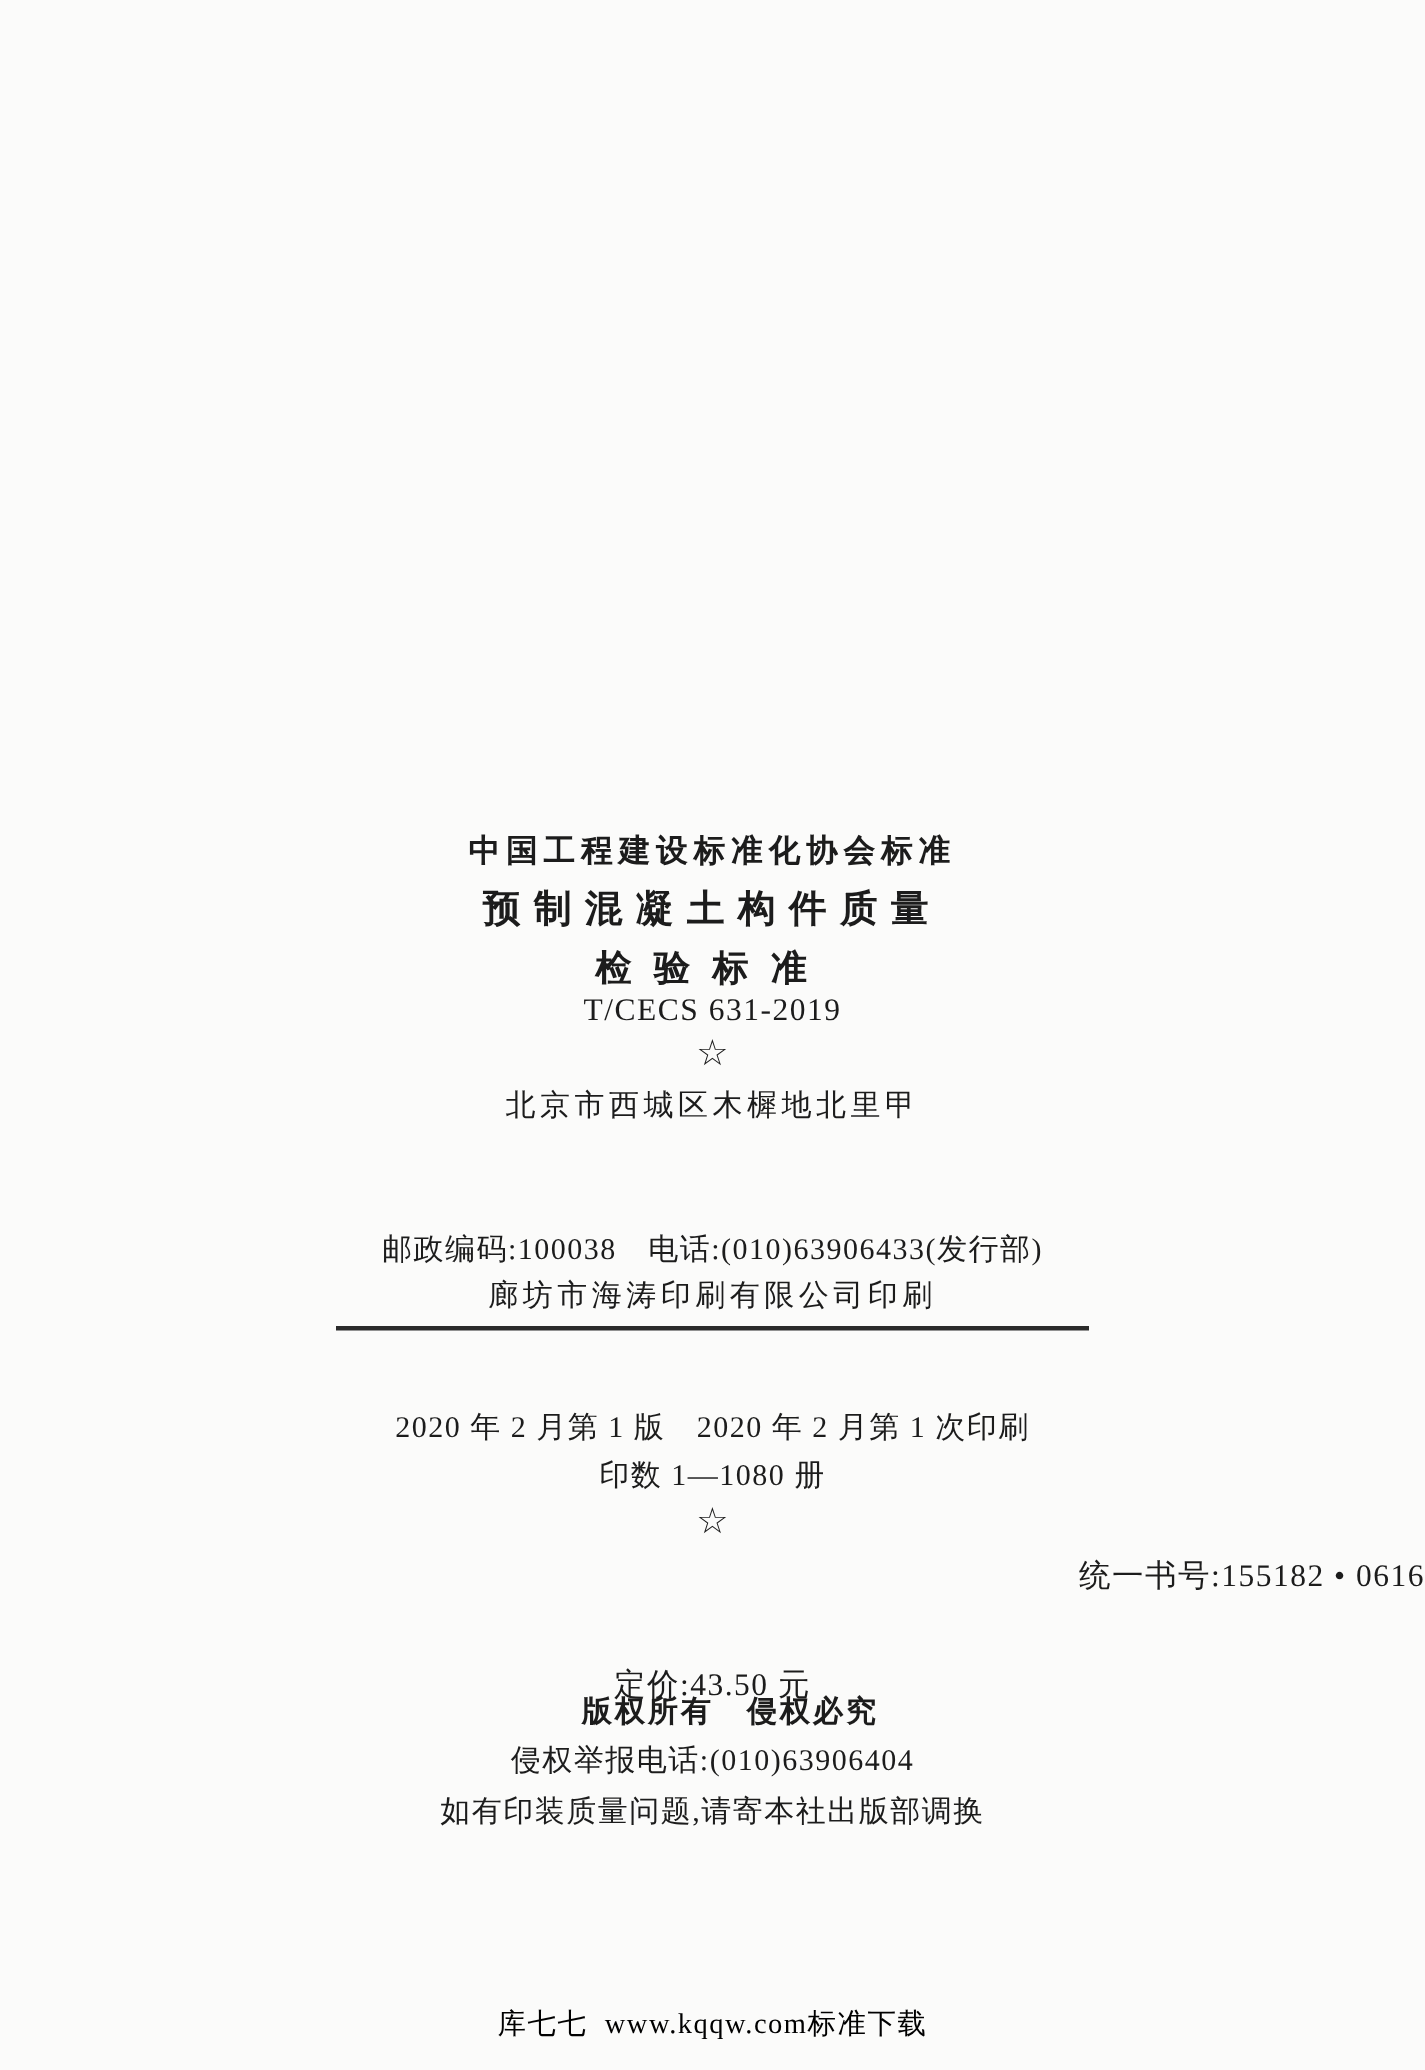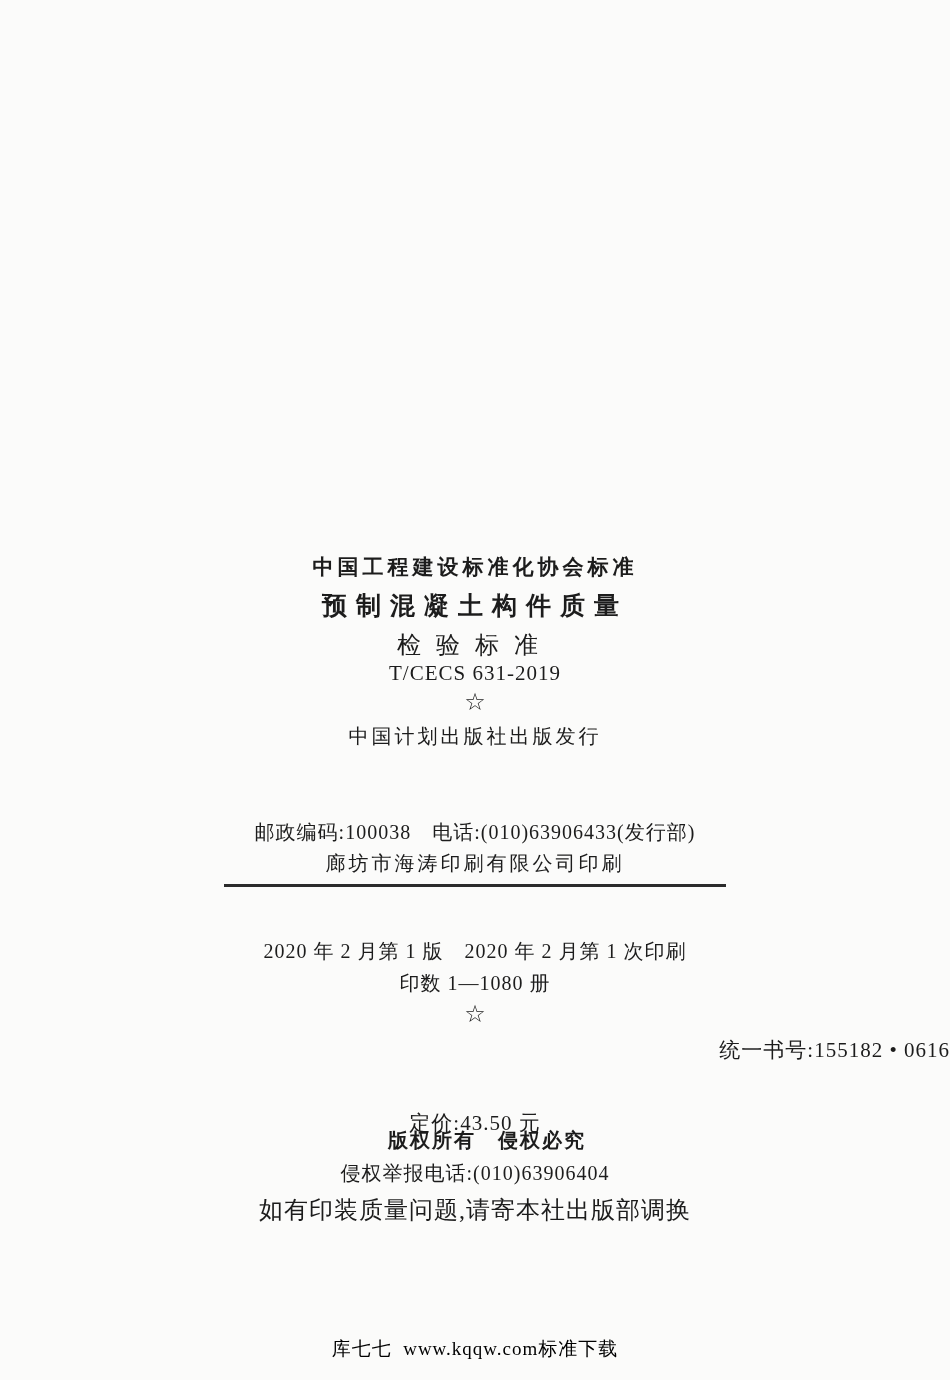--- a/index.html
+++ b/index.html
@@ -33,21 +33,21 @@
     top: 589px;
     font-family: "Liberation Sans", "DejaVu Sans", sans-serif;
     font-size: 25px;
     font-weight: bold;
     letter-spacing: 9px;
   }
   .title-sub {
     top: 629px;
     font-family: "Liberation Sans", "DejaVu Sans", sans-serif;
     font-size: 24px;
-    font-weight: normal;
+    font-weight: bold;
     letter-spacing: 15px;
   }
   .standard-no {
     top: 661px;
     font-size: 21px;
     letter-spacing: 1px;
   }
   .star1 { top: 688px; font-size: 24px; }
   .publisher {
     top: 723px;
@@ -75,21 +75,21 @@
   .price       { top: 1069px; font-size: 21px; letter-spacing: 1px; margin-top: 40px; }
   .copyright-notice {
     top: 1127px;
     font-family: "Liberation Sans", "DejaVu Sans", sans-serif;
     font-size: 20px;
     font-weight: bold;
     letter-spacing: 2px;
     padding-left: 24px;
   }
   .report-phone { top: 1160px; font-size: 20px; letter-spacing: 1px; }
-  .quality-note { top: 1194px; font-size: 24px; letter-spacing: 1px; }
+  .quality-note { top: 1194px; font-size: 20px; letter-spacing: 1px; }
   .watermark {
     top: 1336px;
     font-size: 19px;
     color: #000000;
     letter-spacing: 1px;
   }
 </style>
 </head>
 <body>
 
@@ -98,21 +98,21 @@
   <div class="line society-line">中国工程建设标准化协会标准</div>
 
   <div class="line title-main">预制混凝土构件质量</div>
 
   <div class="line title-sub">检验标准</div>
 
   <div class="line standard-no">T/CECS 631-2019</div>
 
   <div class="line star1">☆</div>
 
-  <div class="line publisher">中国计划出版社出版发行</div>
+  <div class="line publisher">北京市西城区木樨地北里甲</div>
 
 
 
   <div class="line postcode">邮政编码:100038　电话:(010)63906433(发行部)</div>
 
   <div class="line printer">廊坊市海涛印刷有限公司印刷</div>
 
   <hr class="rule">
 
 

